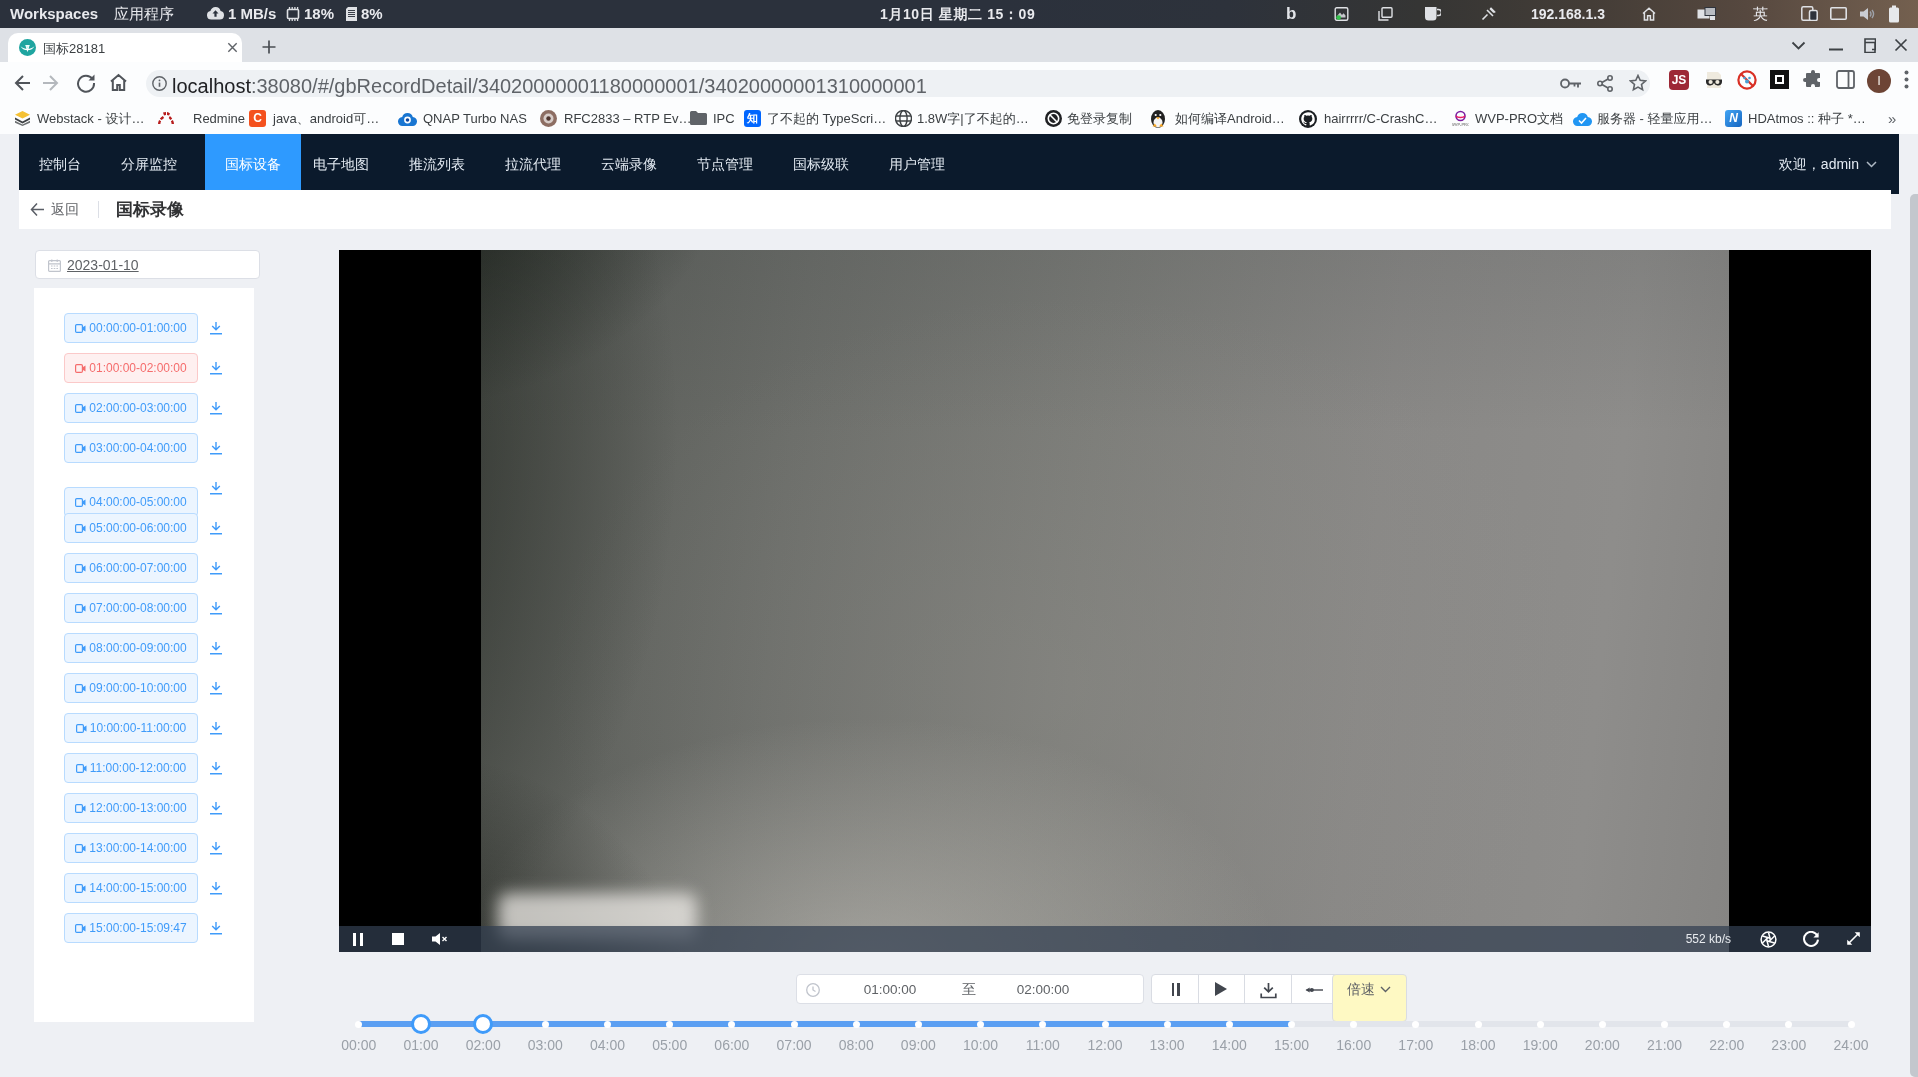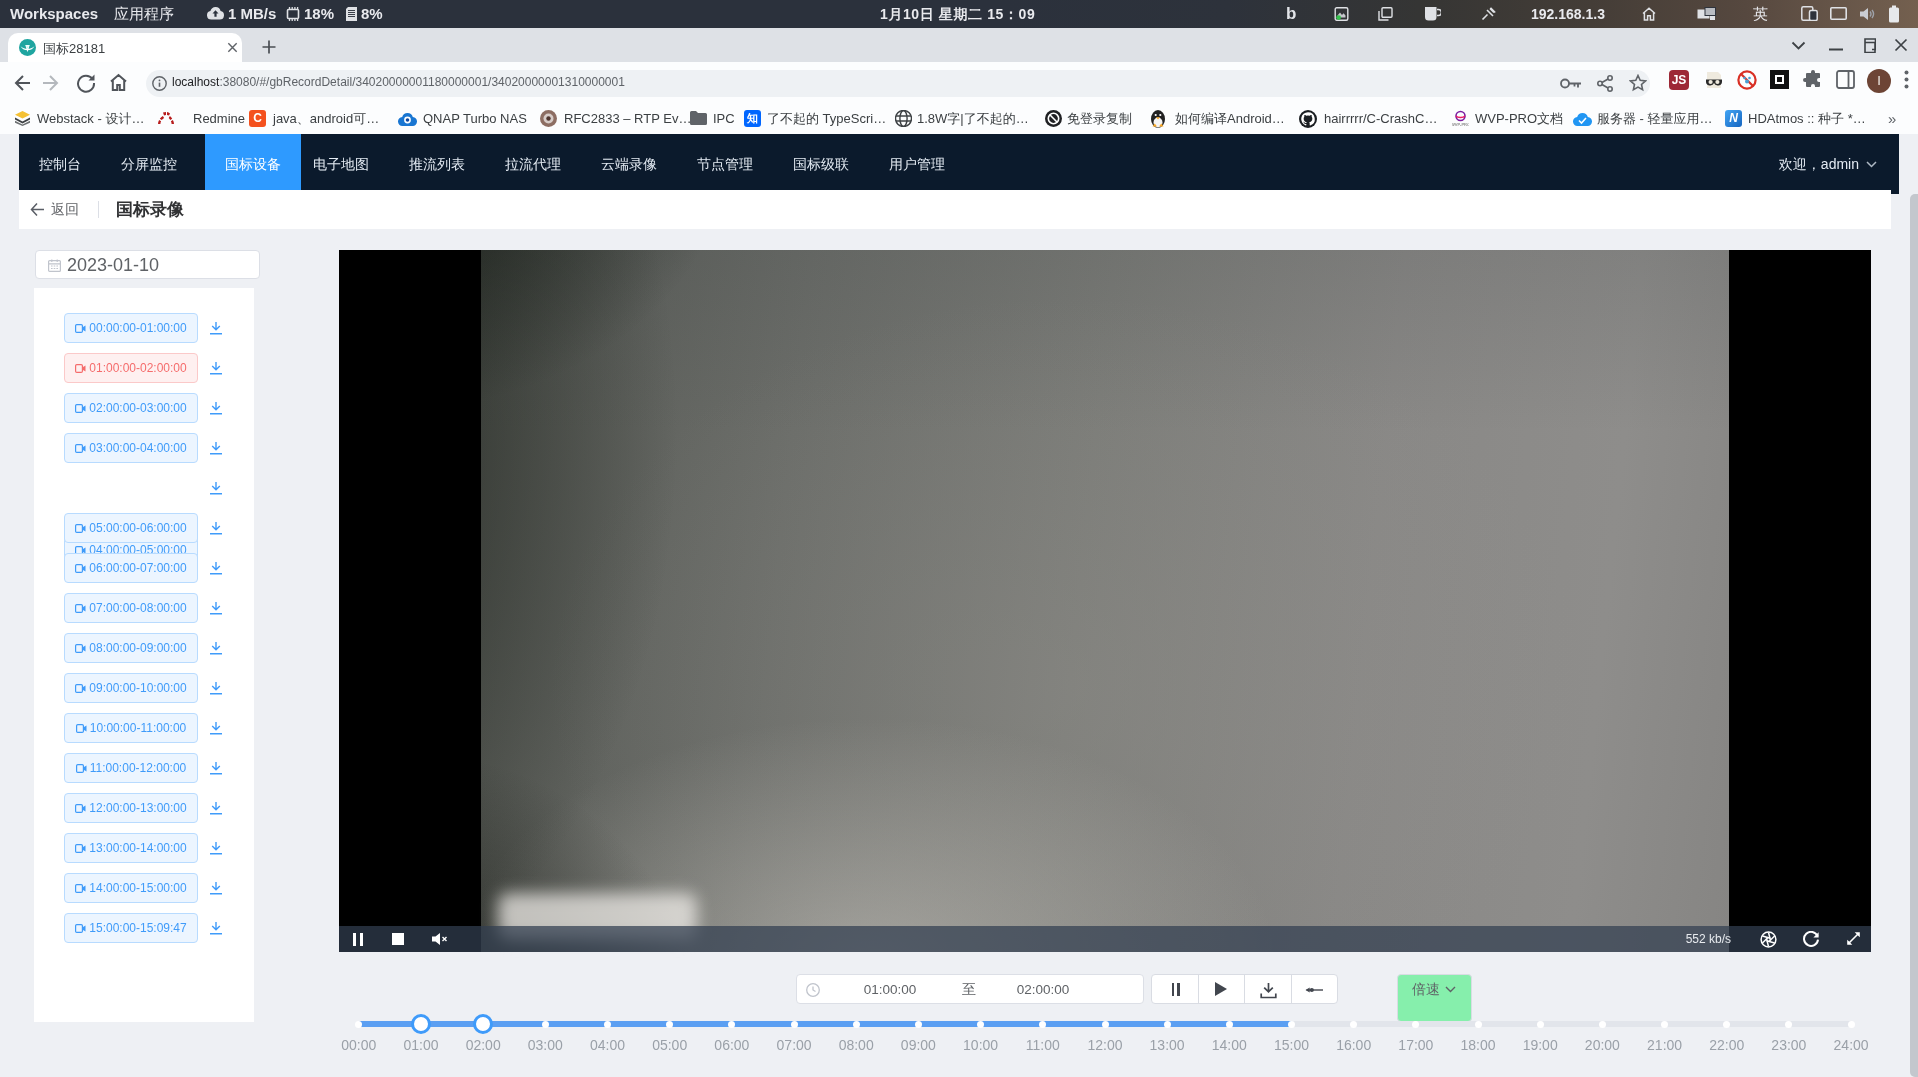--- a/index.html
+++ b/index.html
@@ -179,21 +179,21 @@
     </svg>
   <svg class="abs" style="left:108px;top:10px;" width="21" height="21" viewBox="0 0 21 21">
       <path fill="none" stroke="#50545a" stroke-width="2" d="M3 9.5L10.5 3 18 9.5M4.8 8.2V18h4.4v-5h2.6v5h4.4V8.2"></path>
     </svg>
   <div id="omnibox">
     <svg class="abs" style="left:6px;top:6px;" width="15" height="15" viewBox="0 0 15 15">
         <circle cx="7.5" cy="7.5" r="6.7" fill="none" stroke="#5f6368" stroke-width="1.4"></circle>
         <path stroke="#5f6368" stroke-width="1.6" d="M7.5 6.6v4.2"></path>
         <circle cx="7.5" cy="4.4" r="0.9" fill="#5f6368"></circle>
       </svg>
-    <span class="abs" style="left:26px;top:4.5px;font-size:12px;color:#202124;">localhost<span style="color:#5f6368;">:38080/#/gbRecordDetail/34020000001180000001/34020000001310000001</span></span>
+    <span class="abs" style="left:26px;top:4.5px;font-size:20px;color:#202124;">localhost<span style="color:#5f6368;">:38080/#/gbRecordDetail/34020000001180000001/34020000001310000001</span></span>
     <svg class="abs" style="left:1414px;top:6px;" width="22" height="15" viewBox="0 0 22 15">
         <circle cx="5" cy="7.5" r="4" fill="none" stroke="#5f6368" stroke-width="1.8"></circle>
         <path stroke="#5f6368" stroke-width="1.8" d="M9 7.5h12M18 7.5v4M14.5 7.5v3"></path>
       </svg>
     <svg class="abs" style="left:1451px;top:5px;" width="16" height="17" viewBox="0 0 16 17">
         <g fill="none" stroke="#5f6368" stroke-width="1.6">
           <circle cx="13" cy="3" r="2.2"></circle>
           <circle cx="13" cy="14" r="2.2"></circle>
           <circle cx="3" cy="8.5" r="2.2"></circle>
           <path d="M5 7.5l6-3.5M5 9.5l6 3.5"></path>
@@ -344,21 +344,21 @@
   <span class="abs" style="left:97px;top:0;height:39px;line-height:40px;font-size:17px;font-weight:bold;color:#303133;">国标录像</span>
 </div>
 <div class="abs" id="dateinput">
   <svg class="abs" style="left:12px;top:8px;" width="13" height="13" viewBox="0 0 13 13">
       <rect x="0.6" y="1.6" width="11.8" height="10.8" rx="1" fill="none" stroke="#c0c4cc" stroke-width="1.2"></rect>
       <path stroke="#c0c4cc" stroke-width="1.2" d="M1 4.8h11M3.8 0.5v2.6M9.2 0.5v2.6"></path>
       <g stroke="#c0c4cc" stroke-width="1">
         <path d="M3 7h1.6M5.7 7h1.6M8.4 7h1.6M3 9.5h1.6M5.7 9.5h1.6M8.4 9.5h1.6"></path>
       </g>
     </svg>
-  <span class="abs" style="left:31px;top:0;height:27px;line-height:28px;font-size:18px;color:#5f6266;">2023-01-10</span>
+  <span class="abs" style="left:31px;top:0;height:27px;line-height:28px;font-size:14px;color:#5f6266;text-decoration:underline;">2023-01-10</span>
 </div>
 <div class="abs" id="sidepanel">
   <div class="tbtn" style="top:25px;"><svg style="display:inline-block;vertical-align:-1px;margin-right:3px;" width="11" height="9" viewBox="0 0 11 9">
         <rect x="0.6" y="0.6" width="6.8" height="7.8" rx="1.2" fill="none" stroke="#3f9bfa" stroke-width="1.2"></rect>
         <path fill="#3f9bfa" d="M8 3l2.5-1.4v5.8L8 6z"></path>
       </svg>00:00:00-01:00:00</div>
   <svg class="abs" style="left:175px;top:33px;" width="14" height="14" viewBox="0 0 14 14">
       <path fill="none" stroke="#3f9bfa" stroke-width="1.4" d="M7 1v7.2M3.2 5L7 8.8 10.8 5M1 12.7h12"></path>
     </svg>
   <div class="tbtn red" style="top:65px;"><svg style="display:inline-block;vertical-align:-1px;margin-right:3px;" width="11" height="9" viewBox="0 0 11 9">
@@ -375,21 +375,21 @@
   <svg class="abs" style="left:175px;top:113px;" width="14" height="14" viewBox="0 0 14 14">
       <path fill="none" stroke="#3f9bfa" stroke-width="1.4" d="M7 1v7.2M3.2 5L7 8.8 10.8 5M1 12.7h12"></path>
     </svg>
   <div class="tbtn" style="top:145px;"><svg style="display:inline-block;vertical-align:-1px;margin-right:3px;" width="11" height="9" viewBox="0 0 11 9">
         <rect x="0.6" y="0.6" width="6.8" height="7.8" rx="1.2" fill="none" stroke="#3f9bfa" stroke-width="1.2"></rect>
         <path fill="#3f9bfa" d="M8 3l2.5-1.4v5.8L8 6z"></path>
       </svg>03:00:00-04:00:00</div>
   <svg class="abs" style="left:175px;top:153px;" width="14" height="14" viewBox="0 0 14 14">
       <path fill="none" stroke="#3f9bfa" stroke-width="1.4" d="M7 1v7.2M3.2 5L7 8.8 10.8 5M1 12.7h12"></path>
     </svg>
-  <div class="tbtn" style="top:199px;margin-top:48px;"><svg style="display:inline-block;vertical-align:-1px;margin-right:3px;" width="11" height="9" viewBox="0 0 11 9">
+  <div class="tbtn" style="top:199px;"><svg style="display:inline-block;vertical-align:-1px;margin-right:3px;" width="11" height="9" viewBox="0 0 11 9">
         <rect x="0.6" y="0.6" width="6.8" height="7.8" rx="1.2" fill="none" stroke="#3f9bfa" stroke-width="1.2"></rect>
         <path fill="#3f9bfa" d="M8 3l2.5-1.4v5.8L8 6z"></path>
       </svg>04:00:00-05:00:00</div>
   <svg class="abs" style="left:175px;top:193px;" width="14" height="14" viewBox="0 0 14 14">
       <path fill="none" stroke="#3f9bfa" stroke-width="1.4" d="M7 1v7.2M3.2 5L7 8.8 10.8 5M1 12.7h12"></path>
     </svg>
   <div class="tbtn" style="top:225px;"><svg style="display:inline-block;vertical-align:-1px;margin-right:3px;" width="11" height="9" viewBox="0 0 11 9">
         <rect x="0.6" y="0.6" width="6.8" height="7.8" rx="1.2" fill="none" stroke="#3f9bfa" stroke-width="1.2"></rect>
         <path fill="#3f9bfa" d="M8 3l2.5-1.4v5.8L8 6z"></path>
       </svg>05:00:00-06:00:00</div>
@@ -520,21 +520,21 @@
   <svg class="abs" style="left:108px;top:6.5px;" width="17" height="17" viewBox="0 0 17 17">
       <path fill="none" stroke="#42464e" stroke-width="1.7" d="M8.5 1v8.4M4.2 5.6l4.3 4.3 4.3-4.3"></path>
       <path fill="none" stroke="#42464e" stroke-width="1.7" d="M1.2 11.5v4h14.6v-4"></path>
     </svg>
   <svg class="abs" style="left:153px;top:10.5px;" width="19" height="8" viewBox="0 0 19 8">
       <path stroke="#42464e" stroke-width="1.4" d="M1.5 4h16.5"></path>
       <path fill="#42464e" d="M0.5 4l4.2-2.6v5.2z"></path>
       <circle cx="6.8" cy="4" r="2.1" fill="#42464e"></circle>
     </svg>
 </div>
-<div class="abs" id="speedbtn" style="left:1397px;top:974px;width:75px;height:48px;background:#86efac;border:1px solid #d9dce3;border-radius:4px;">
+<div class="abs" id="speedbtn" style="left:1332px;top:974px;width:75px;height:48px;background:#fef9c3;border:1px solid #d9dce3;border-radius:4px;">
   <span class="abs" style="left:14px;top:0;height:28px;line-height:29px;font-size:14px;color:#5f6266;">倍速</span>
   <svg class="abs" style="left:47px;top:11px;" width="11" height="7" viewBox="0 0 11 7">
       <path fill="none" stroke="#5f6266" stroke-width="1.4" d="M1 1l4.5 4.5L10 1"></path>
     </svg>
 </div>
 <div class="abs" id="track"></div>
 <div class="abs" id="trackblue"></div>
   <div class="dot" style="left:355.3px;"></div>
   <div class="dot" style="left:417.5px;"></div>
   <div class="dot" style="left:479.7px;"></div>

